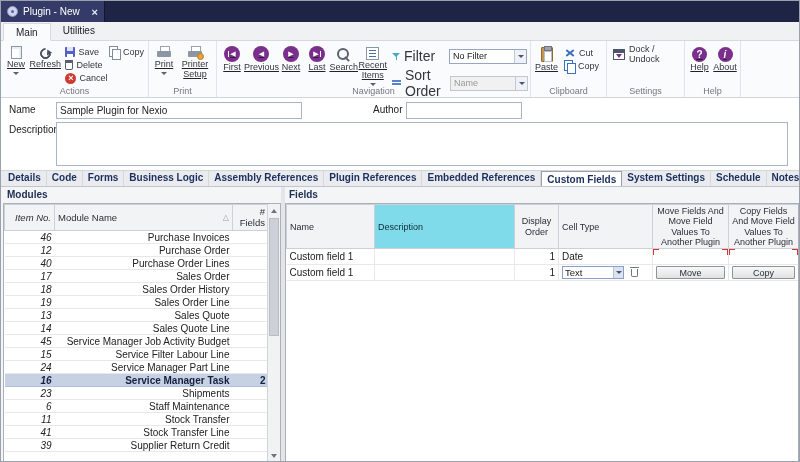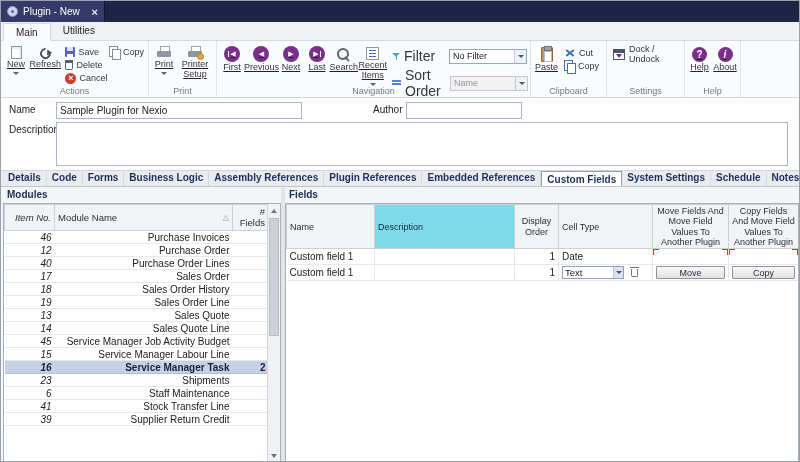--- a/index.html
+++ b/index.html
@@ -408,36 +408,46 @@
                 <td class="c-name">Sales Quote Line</td>
                 <td class="c-fields"></td>
               </tr>
               <tr>
                 <td class="c-itemno">45</td>
                 <td class="c-name">Service Manager Job Activity Budget</td>
                 <td class="c-fields"></td>
               </tr>
               <tr>
                 <td class="c-itemno">15</td>
-                <td class="c-name">Service Manager Labour Line</td>
+                <td class="c-name">Service Filter Labour Line</td>
+                <td class="c-fields"></td>
+              </tr>
+              <tr>
+                <td class="c-itemno">24</td>
+                <td class="c-name">Service Manager Part Line</td>
                 <td class="c-fields"></td>
               </tr>
               <tr class="selected">
                 <td class="c-itemno">16</td>
                 <td class="c-name">Service Manager Task</td>
                 <td class="c-fields">2</td>
               </tr>
               <tr>
                 <td class="c-itemno">23</td>
                 <td class="c-name">Shipments</td>
                 <td class="c-fields"></td>
               </tr>
               <tr>
                 <td class="c-itemno">6</td>
                 <td class="c-name">Staff Maintenance</td>
+                <td class="c-fields"></td>
+              </tr>
+              <tr>
+                <td class="c-itemno">11</td>
+                <td class="c-name">Stock Transfer</td>
                 <td class="c-fields"></td>
               </tr>
               <tr>
                 <td class="c-itemno">41</td>
                 <td class="c-name">Stock Transfer Line</td>
                 <td class="c-fields"></td>
               </tr>
               <tr>
                 <td class="c-itemno">39</td>
                 <td class="c-name">Supplier Return Credit</td>

